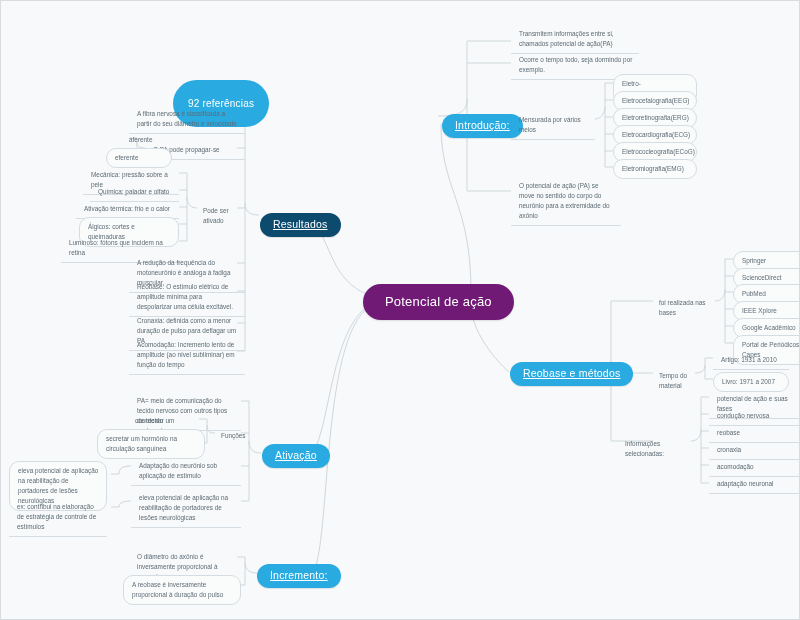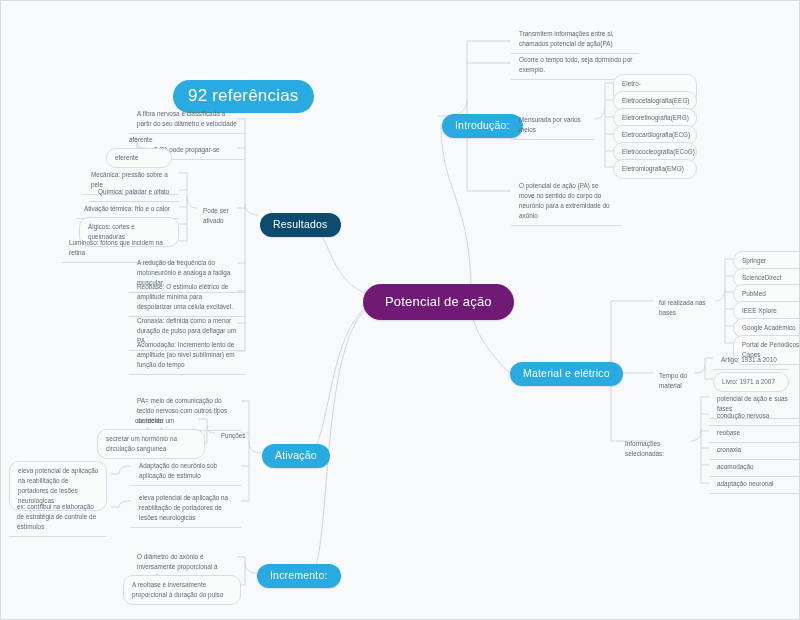--- a/index.html
+++ b/index.html
@@ -45,24 +45,25 @@
   .root {
     font-size: 13px;
     padding: 11px 22px;
     border-radius: 999px;
     box-shadow: 0 1px 2px rgba(0,0,0,.12);
   }
   .branch {
     font-size: 10.5px;
     padding: 6px 13px;
     box-shadow: 0 1px 1px rgba(0,0,0,.10);
+    text-decoration: underline;
   }
   .topic {
-    font-size: 17px;
-    padding: 7px 15px;
+    font-size: 10px;
+    padding: 18px 15px;
   }
   
   .leaf {
     color: #5d6b74;
     font-size: 6.4px;
     line-height: 1.55;
     padding: 4px 7px 4px 8px;
     background: transparent;
     border-bottom: 1px solid #d5dde2;
     white-space: normal;
@@ -208,21 +209,21 @@
   <div class="node leaf rounded" style="left:612px; top:73px; width:84px;">Eletro-oculografia(EOG)</div>
   <div class="node leaf rounded" style="left:612px; top:90px; width:84px;">Eletrocefalografia(EEG)</div>
   <div class="node leaf rounded" style="left:612px; top:107px; width:84px;">Eletroretinografia(ERG)</div>
   <div class="node leaf rounded" style="left:612px; top:124px; width:84px;">Eletrocardiografia(ECG)</div>
   <div class="node leaf rounded" style="left:612px; top:141px; width:84px;">Eletrococleografia(ECoG)</div>
   <div class="node leaf rounded" style="left:612px; top:158px; width:84px;">Eletromiografia(EMG)</div>
 
   <div class="node leaf" style="left:510px; top:176px; width:110px;">O potencial de ação (PA) se move no sentido do corpo do neurônio para a extremidade do axônio</div>
 
   <div class="node pill branch" style="left: 509px; top: 361px; background: rgb(41, 171, 226);">
-    <span>Material e elétrico</span>
+    <span>Reobase e métodos</span>
   </div>
 
   <div class="node plainbox" style="left:652px; top:293px; width:64px;">foi realizada nas bases</div>
 
   <div class="node leaf rounded" style="left:732px; top:250px; width:90px;">Springer</div>
   <div class="node leaf rounded" style="left:732px; top:267px; width:90px;">ScienceDirect</div>
   <div class="node leaf rounded" style="left:732px; top:283px; width:90px;">PubMed</div>
   <div class="node leaf rounded" style="left:732px; top:300px; width:90px;">IEEE Xplore</div>
   <div class="node leaf rounded" style="left:732px; top:317px; width:90px;">Google Acadêmico</div>
   <div class="node leaf rounded" style="left:732px; top:334px; width:90px;">Portal de Periódicos da Capes</div>

